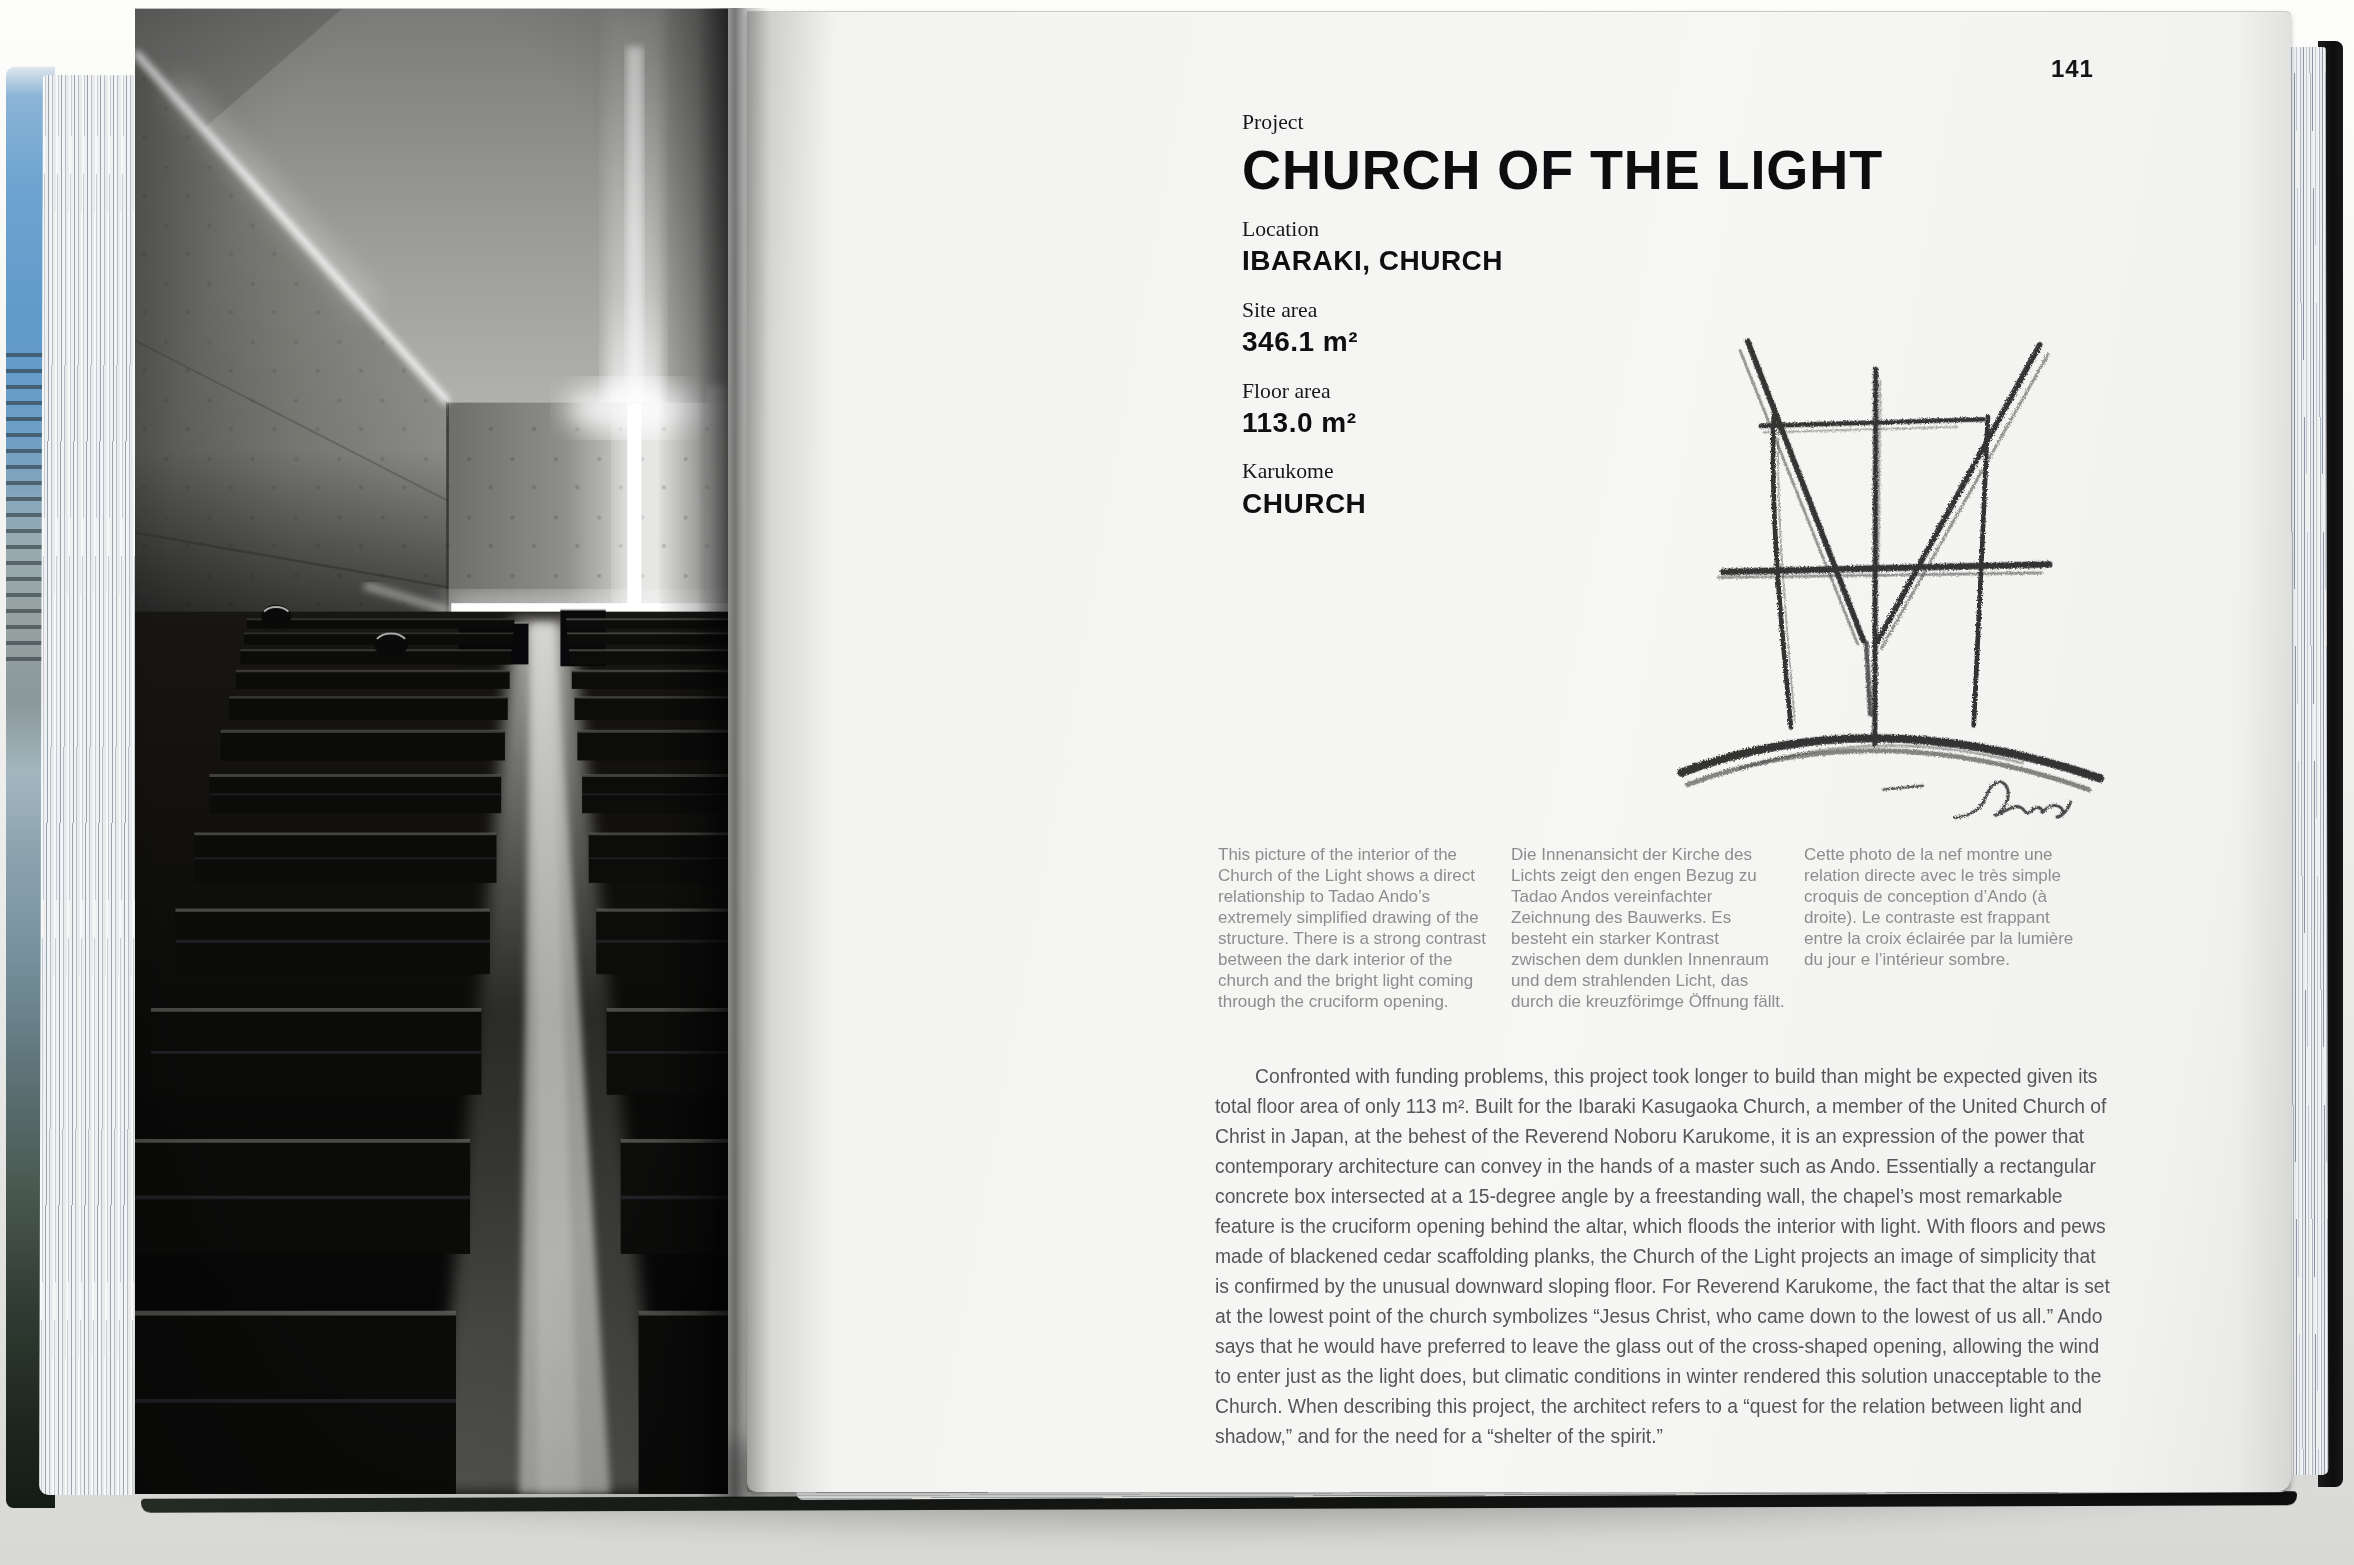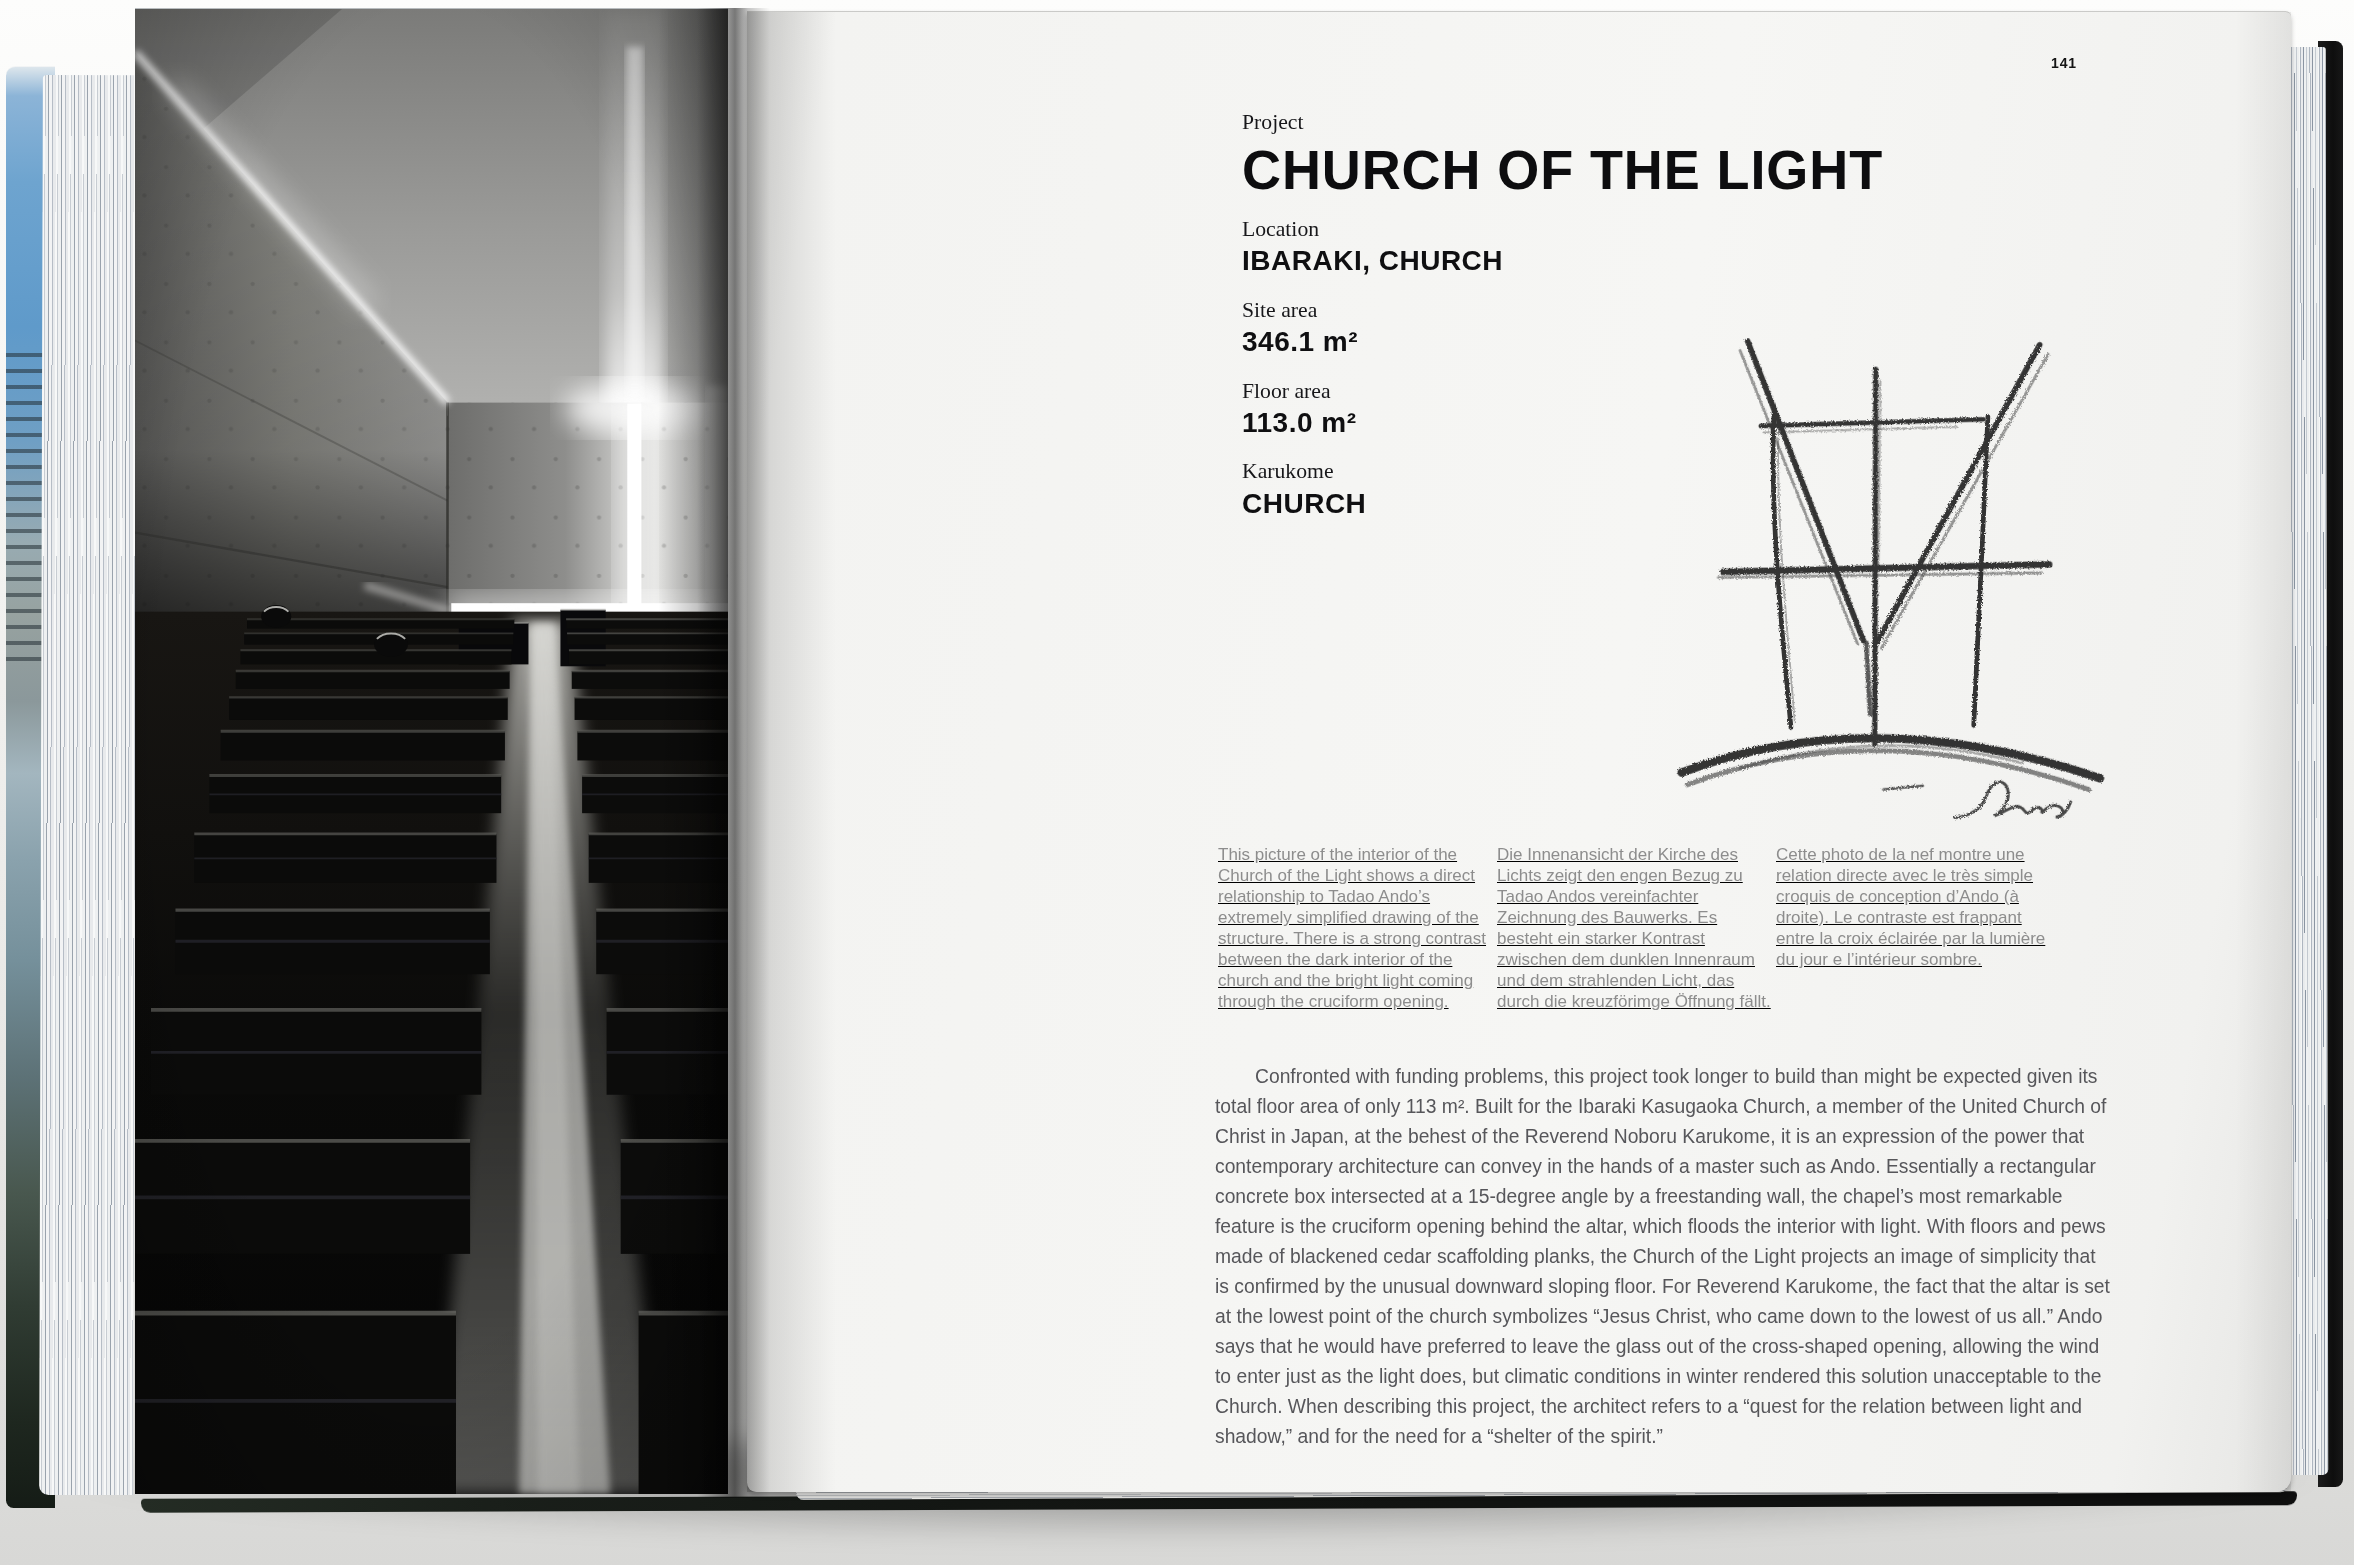--- a/index.html
+++ b/index.html
@@ -30,30 +30,30 @@
     background:linear-gradient(90deg,rgba(0,0,0,0) 0%,rgba(0,0,0,.38) 40%,rgba(10,10,10,.55) 52%,rgba(0,0,0,.22) 70%,rgba(0,0,0,0) 100%);}
   
   .page-right{position:absolute;left:747px;top:11.3px;width:1544px;height:1480px;z-index:3;
     background:linear-gradient(100deg,#e7e7e5 0%,#f3f3f1 5%,#f6f6f4 55%,#f1f1ef 90%,#e6e6e4 100%);
     border-top:0.9px solid #cacac8;border-radius:0 5.6px 15px 9.4px;
     box-shadow:0 3.8px 5.6px rgba(0,0,0,.25);}
   .gutter-inner{position:absolute;left:0;top:0;width:89px;height:100%;
     background:linear-gradient(90deg,rgba(0,0,0,.16),rgba(0,0,0,0));}
   .edge-inner-right{position:absolute;right:0;top:0;width:56px;height:100%;
     background:linear-gradient(270deg,rgba(0,0,0,.07),rgba(0,0,0,0));}
-  .page-number{position:absolute;left:1304px;top:43px;font-size:14px;font-weight:bold;
+  .page-number{position:absolute;left:1304px;top:43px;font-size:24px;font-weight:bold;
     letter-spacing:0.9px;color:#141414;}
   .info{position:absolute;left:471px;top:100px;width:847px;color:#131316;margin-left:24px;}
   .info .label{font-family:"Liberation Serif",serif;font-size:21.7px;line-height:1;color:#17171a;}
   .info .headline{font-size:54px;font-weight:bold;letter-spacing:0.9px;line-height:1;
     margin-top:6.6px;color:#0d0d0f;transform:scaleY(1.04);transform-origin:left top;white-space:nowrap;}
   .info .value{font-size:28px;font-weight:bold;letter-spacing:0.5px;line-height:1;margin-top:6.6px;color:#0f0f11;}
   .info .grp{margin-top:24.5px;}
   .sketch{position:absolute;left:927px;top:314px;width:476px;height:537px;}
-  .captions{position:absolute;left:471px;top:832px;display:flex;text-decoration:underline;}
+  .captions{position:absolute;left:471px;top:832px;display:flex;gap:14px;}
   .captions .col{width:279px;font-size:17px;line-height:21px;color:#8d8d8d;}
   .body-text{position:absolute;left:468px;top:1030px;width:896px;font-size:19.3px;
     line-height:30px;color:#56565a;text-indent:40px;}
   
   .edges-right{position:absolute;left:2291px;top:47px;width:36px;height:1428px;z-index:2;
     transform:rotate(-.1deg);border-radius:0 2.8px 5.6px 0;
     background:repeating-linear-gradient(90deg,#f5f6f6 0 0.9px,#aeb6c0 0.9px 1.9px,#e9ebed 1.9px 3.8px,
       #8b95a2 3.8px 4.7px,#eff1f2 4.7px 6.6px,#c3c9d0 6.6px 7.5px,#edeff0 7.5px 9.4px);}
   .cover-right{position:absolute;left:2318px;top:41px;width:24.5px;height:1446px;z-index:1;
     background:linear-gradient(90deg,#1c1c1c,#0e0e0e 60%,#181818);border-radius:0 7.5px 7.5px 0;}

